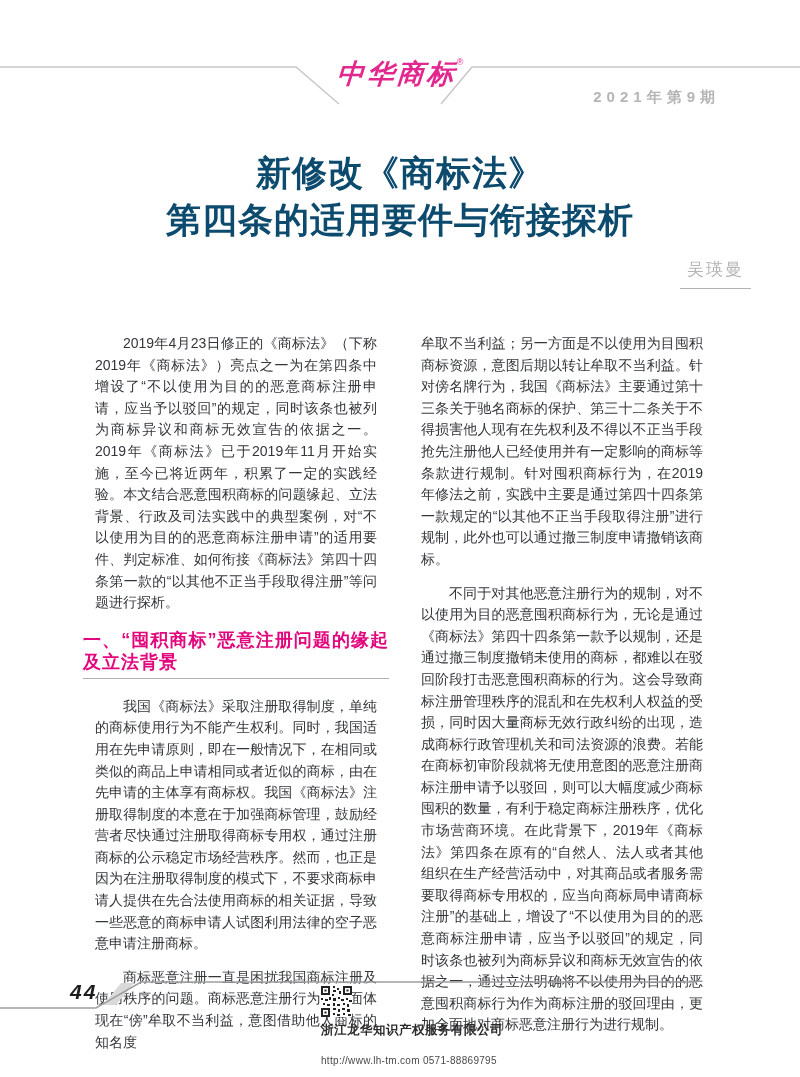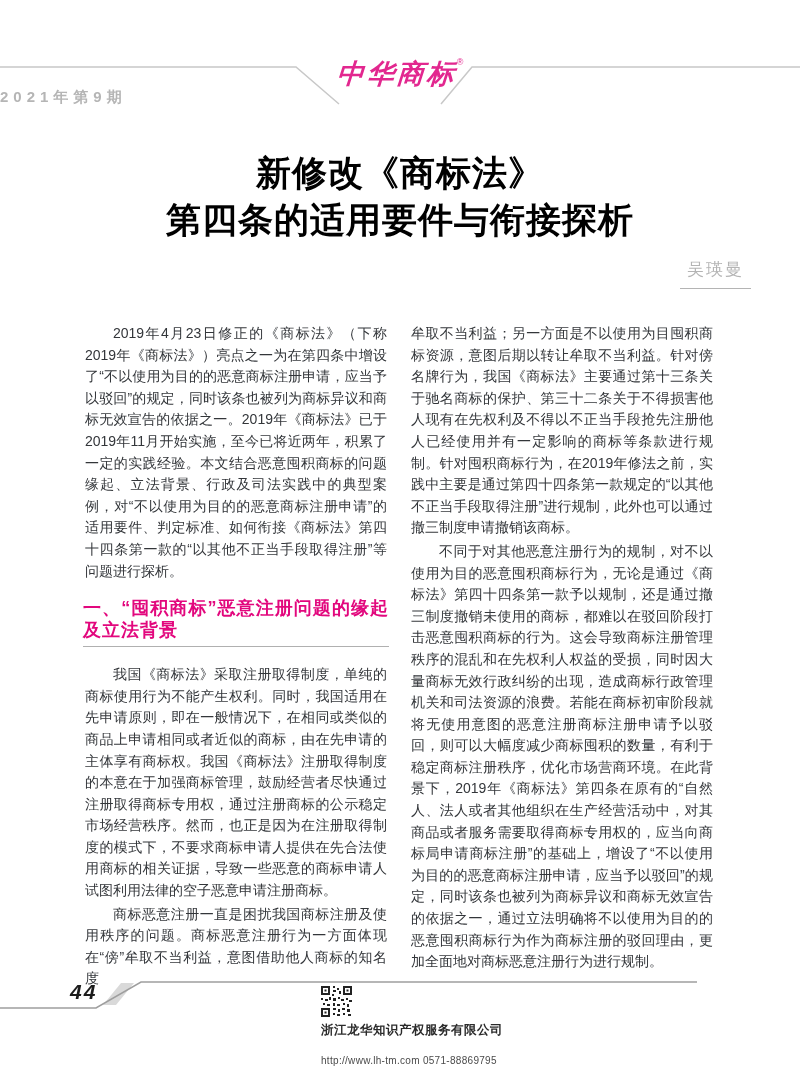--- a/index.html
+++ b/index.html
@@ -21,50 +21,50 @@
   .logo{
     font-family:"Liberation Serif", serif;
     font-style:italic;font-weight:900;
     font-size:27px;letter-spacing:3px;
     color:#e2278f;
     transform:skewX(-4deg);display:inline-block;
   }
   .reg{font-size:9px;color:#e2278f;vertical-align:18px;font-style:normal;}
   .issue{
     position:absolute;top:88px;left:0;width:720px;
-    text-align:left;
+    text-align:right;
     font-size:15px;font-weight:700;letter-spacing:5px;
     color:#b5b5b5;
   }
   
   .title{
     margin:0;padding-top:150px;
     text-align:center;
     font-family:"Liberation Serif", serif;
     font-weight:900;
     font-size:35px;line-height:47px;
-    color:#000000;
+    color:#0c4a6e;
     letter-spacing:1px;
   }
   .author-row{margin-top:14px;text-align:right;padding-right:49px;}
   .author{
     display:inline-block;
     font-size:17px;letter-spacing:2px;
     color:#b4b4b4;
     padding:0 7px 7px 7px;
     border-bottom:1px solid #b4b4b4;
   }
   
   .columns{
     display:flex;gap:20px;
     margin:32px 85px 0 83px;
   }
   .col{flex:1 1 0;min-width:0;}
   .col p{
-    margin:2px;
+    margin:12px;
     font-size:14px;line-height:21.6px;
     text-align:justify;
     color:#33363a;
   }
   .indent{text-indent:2em;}
   .noindent{text-indent:0;}
   .sec-heading{
     margin:15px 0 0 0;
     font-size:18px;font-weight:700;
     line-height:22px;

